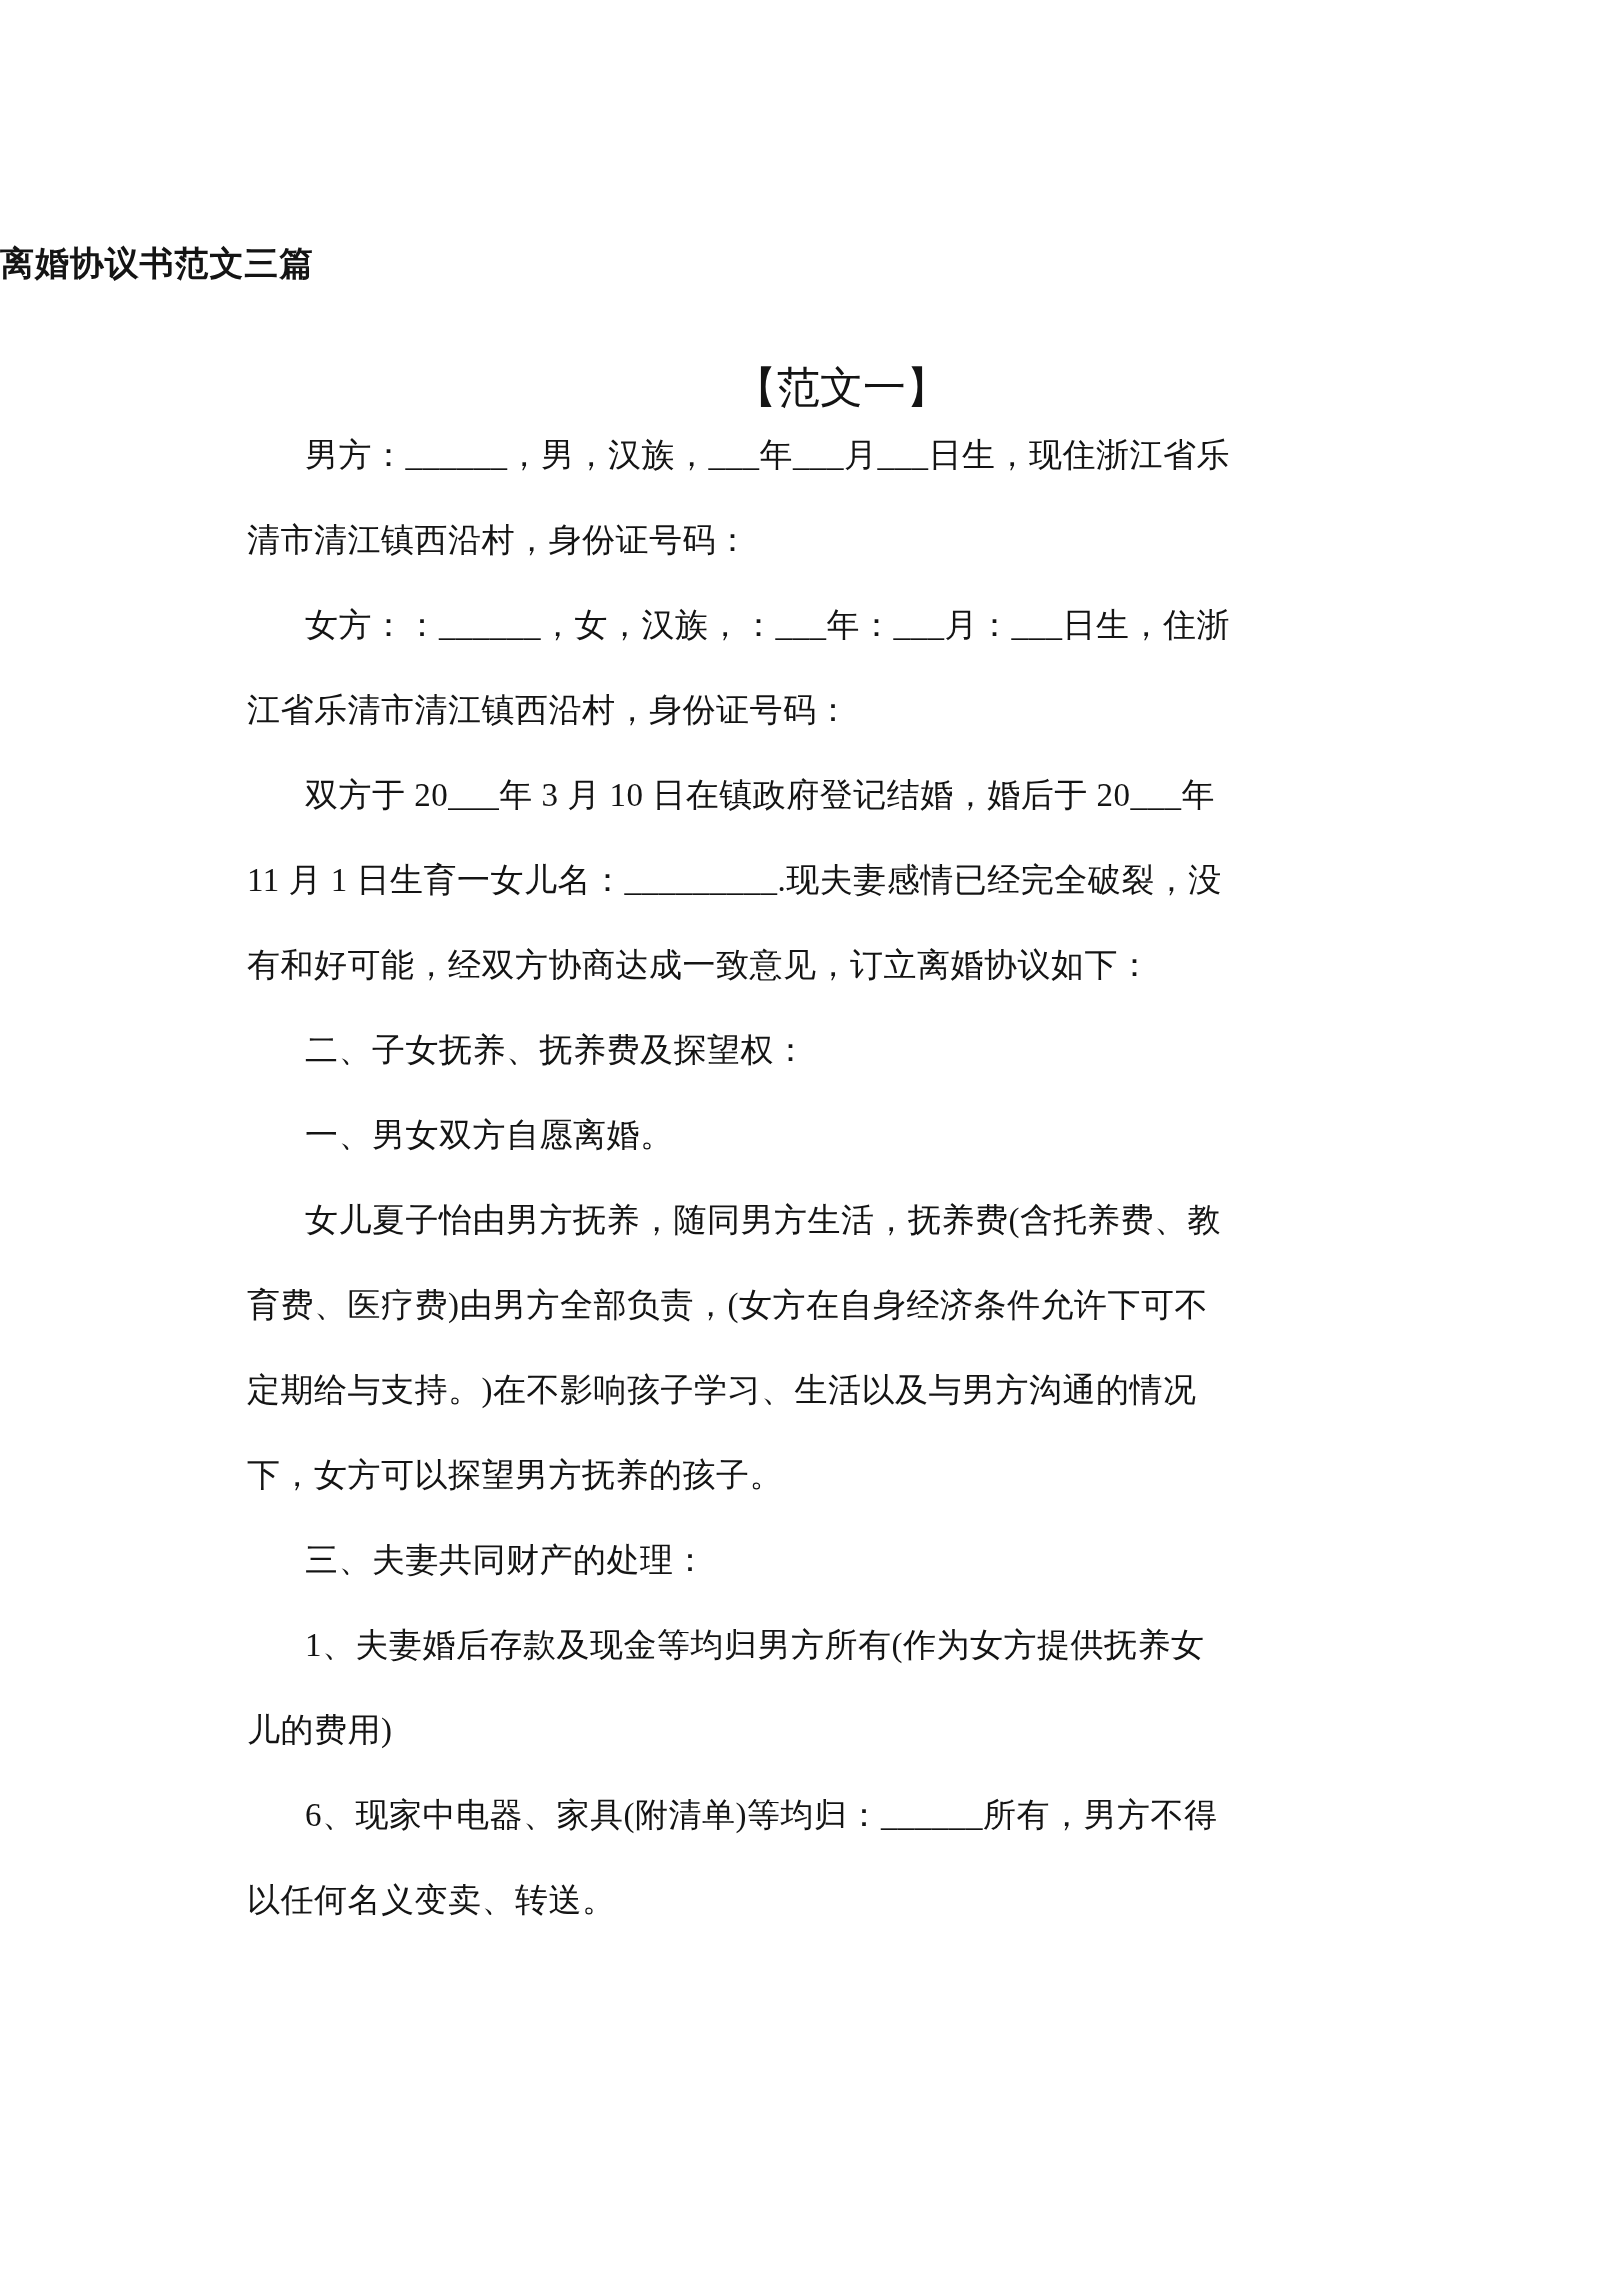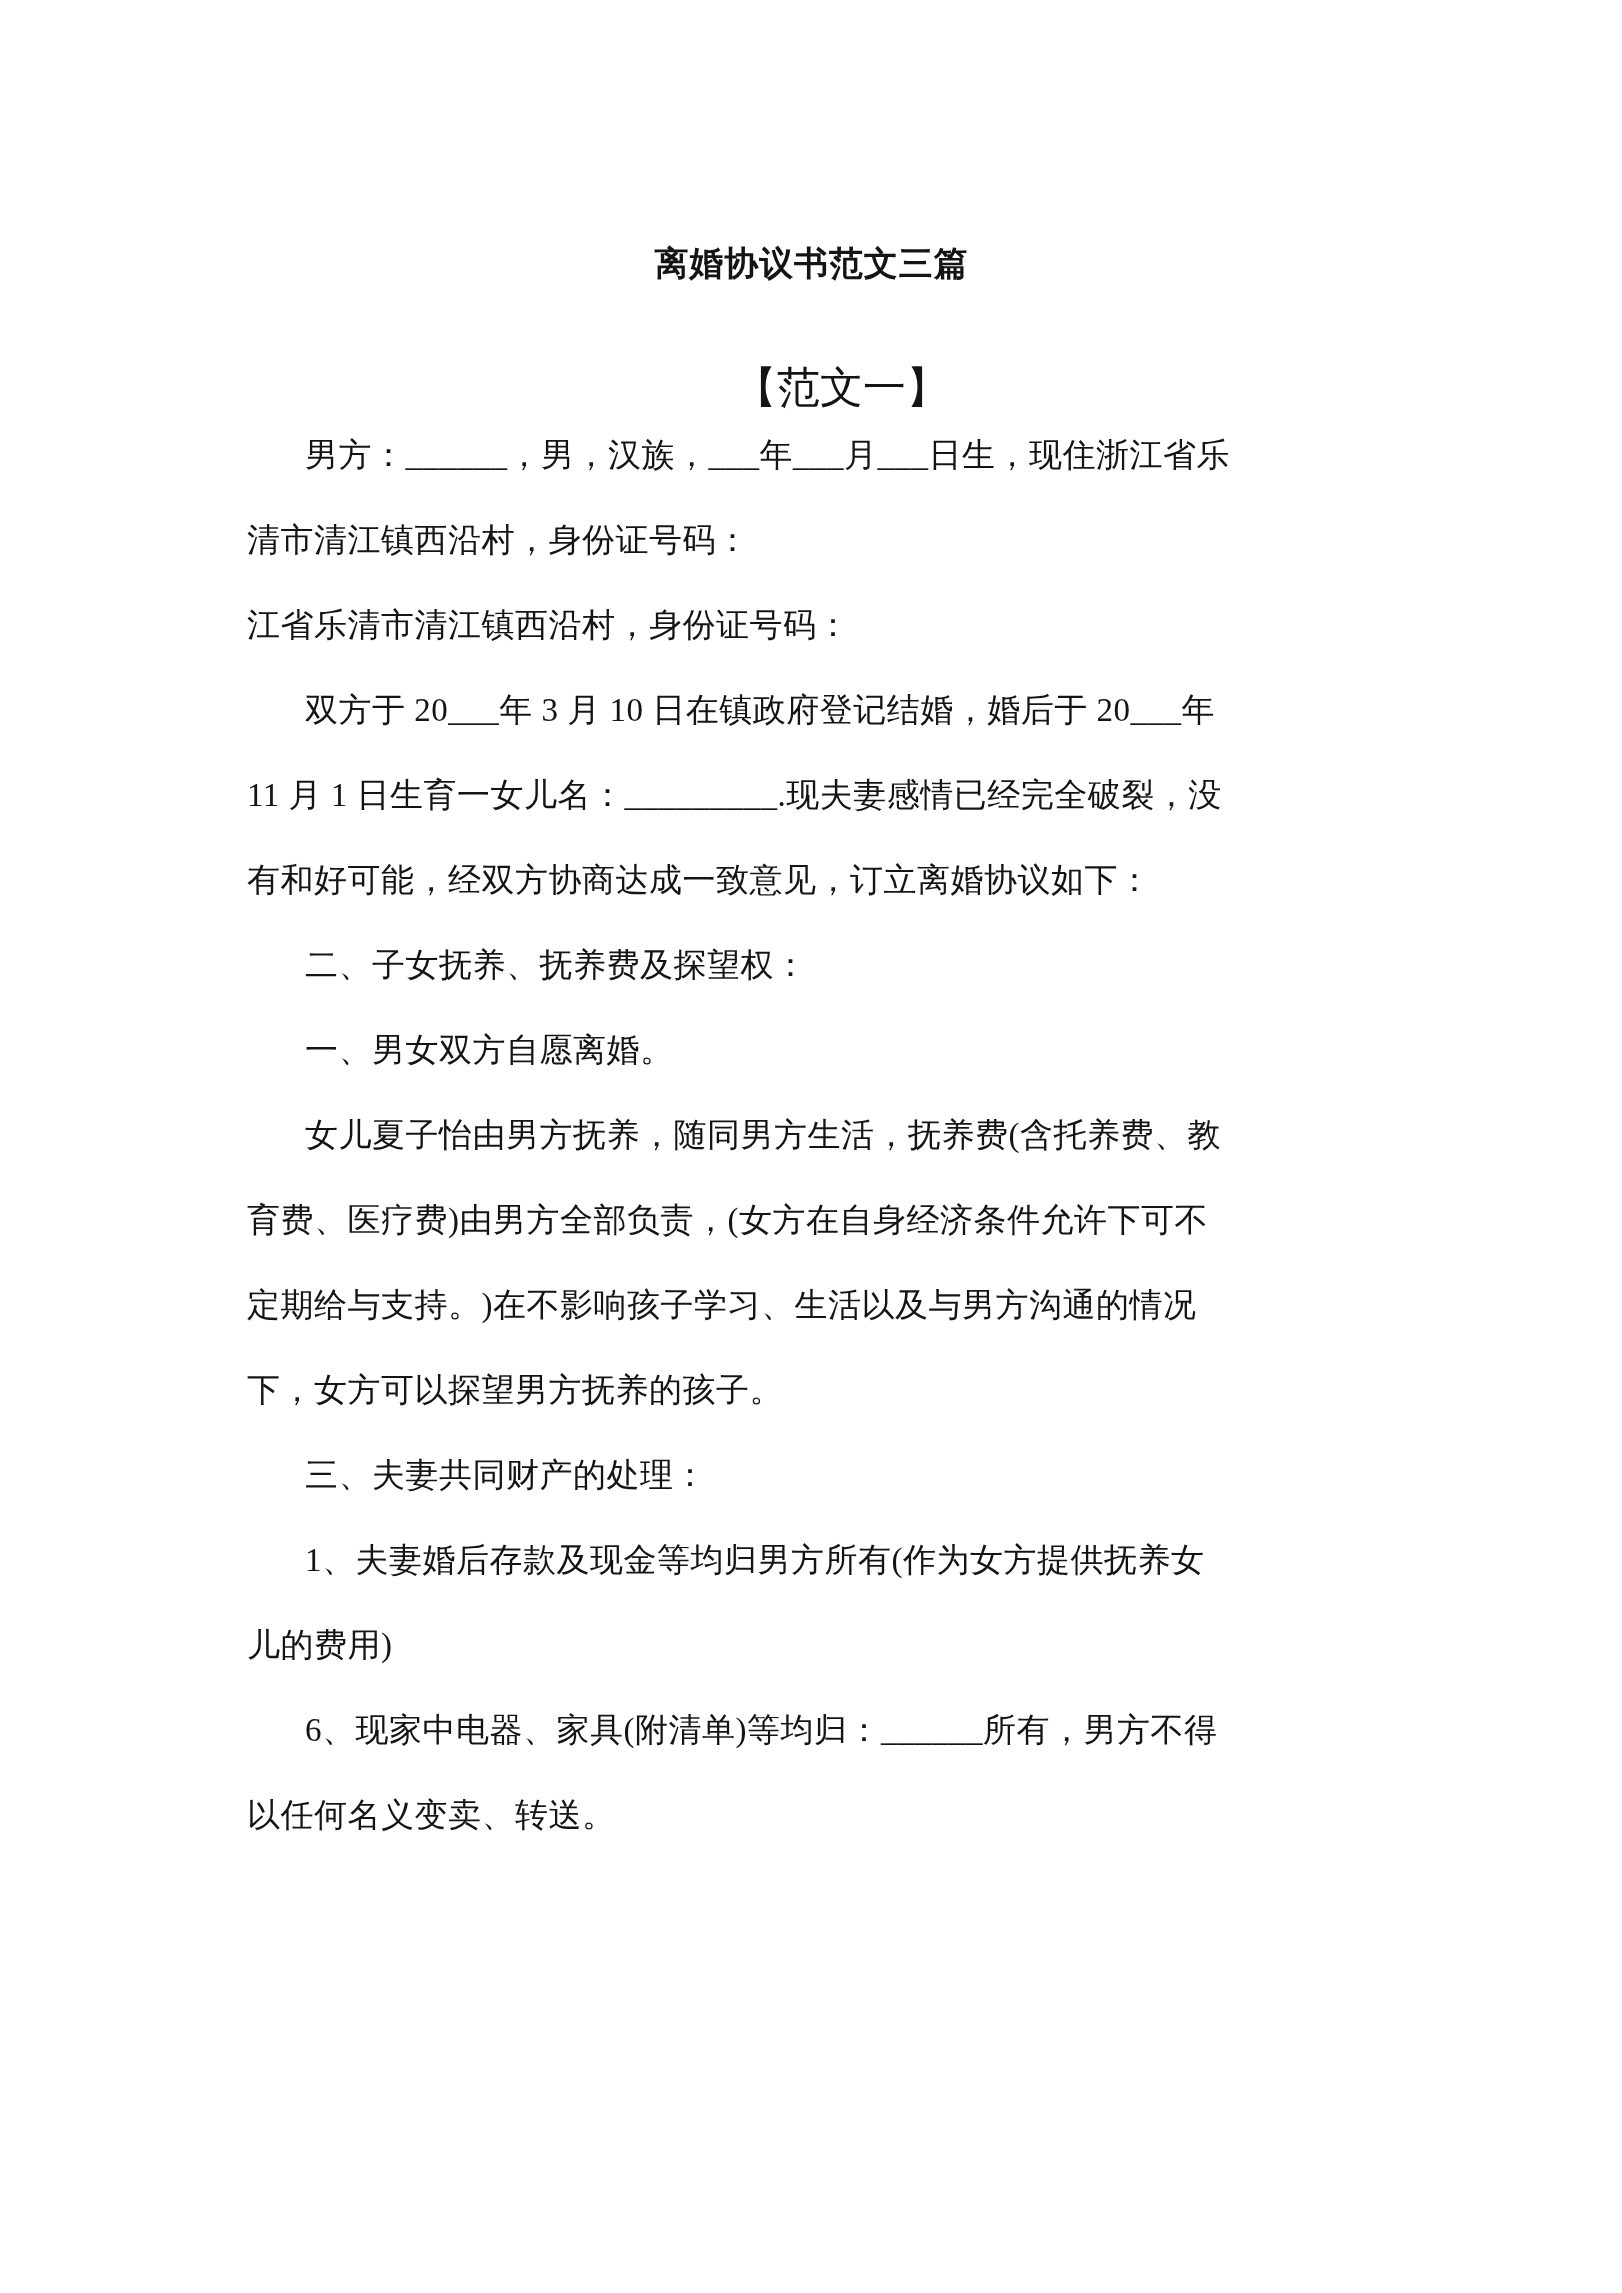--- a/index.html
+++ b/index.html
@@ -14,21 +14,21 @@
     background: #ffffff;
     font-family: "Liberation Serif", "DejaVu Serif", serif;
     color: #141414;
     overflow: hidden;
   }
   .doc-title {
     position: absolute;
     top: 244px;
     left: 0;
     width: 100%;
-    text-align: center;
+    text-align: left;
     font-size: 34px;
     line-height: 40px;
     font-weight: 700;
     letter-spacing: 0.9px;
     margin: 0;
   }
   .section-heading {
     position: absolute;
     top: 346px;
     left: 0;
@@ -62,20 +62,21 @@
 <body>
 
 <div class="page">
   <h1 class="doc-title">离婚协议书范文三篇</h1>
 
   <h2 class="section-heading">【范文一】</h2>
 
   <div class="doc-body">
       <div class="line indent">男方：______，男，汉族，___年___月___日生，现住浙江省乐</div>
       <div class="line">清市清江镇西沿村，身份证号码：</div>
+      <div class="line indent">女方：：______，女，汉族，：___年：___月：___日生，住浙</div>
       <div class="line">江省乐清市清江镇西沿村，身份证号码：</div>
       <div class="line indent">双方于 20___年 3 月 10 日在镇政府登记结婚，婚后于 20___年</div>
       <div class="line">11 月 1 日生育一女儿名：_________.现夫妻感情已经完全破裂，没</div>
       <div class="line">有和好可能，经双方协商达成一致意见，订立离婚协议如下：</div>
       <div class="line indent">二、子女抚养、抚养费及探望权：</div>
       <div class="line indent">一、男女双方自愿离婚。</div>
       <div class="line indent">女儿夏子怡由男方抚养，随同男方生活，抚养费(含托养费、教</div>
       <div class="line">育费、医疗费)由男方全部负责，(女方在自身经济条件允许下可不</div>
       <div class="line">定期给与支持。)在不影响孩子学习、生活以及与男方沟通的情况</div>
       <div class="line">下，女方可以探望男方抚养的孩子。</div>

